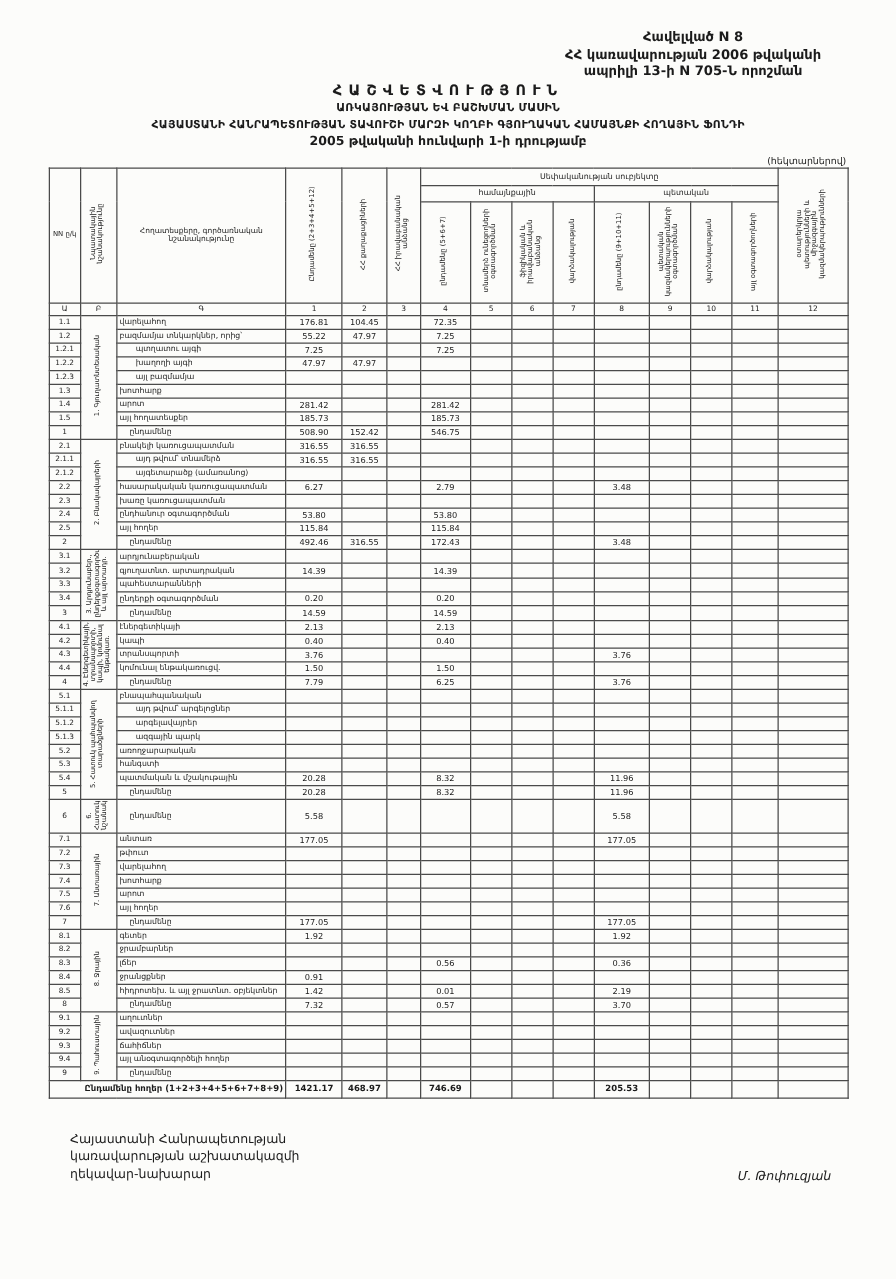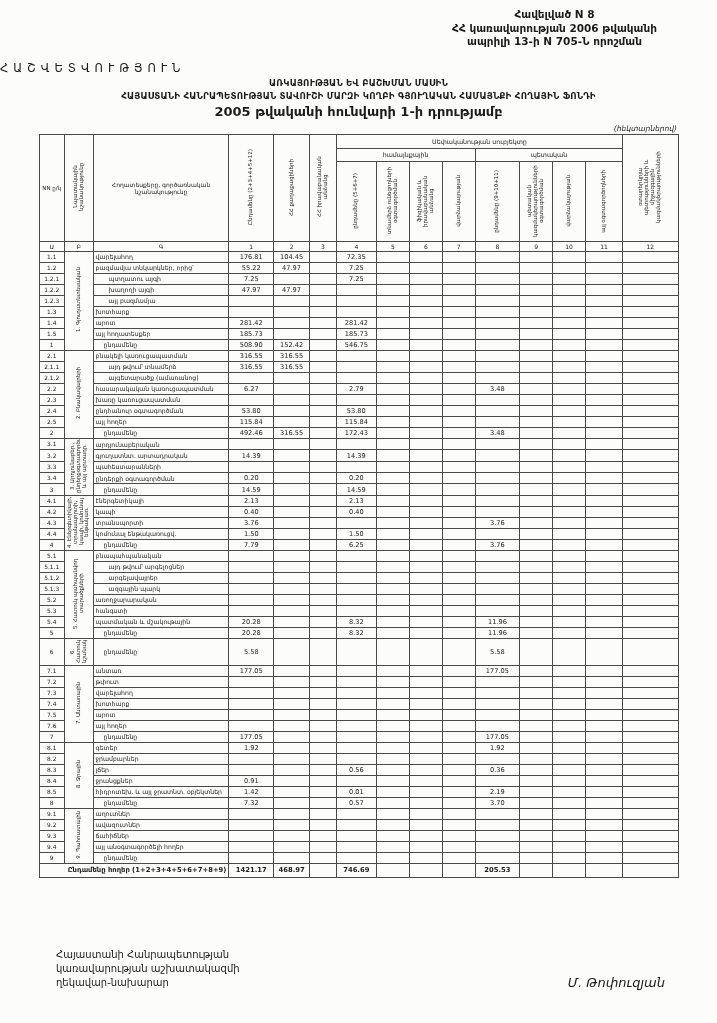--- a/index.html
+++ b/index.html
@@ -4,27 +4,27 @@
 <style>
   * { margin: 0; padding: 0; box-sizing: border-box; }
   html, body { background: #ffffff; }
   body {
     width: 717px; height: 1023px;
     font-family: "DejaVu Sans", sans-serif;
     color: #1b1b1b;
     background: #fcfcfa;
     overflow: hidden;
   }
-  .page { width: 717px; height: 894px; padding-top: 8px; }
+  .page { width: 717px; height: 894px; padding-top: 24px; }
 
   .annex { margin: 0 26px 0 418px; text-align: center; font-weight: bold; font-size: 10.5px; line-height: 1.3; }
-  .title { font-weight: normal; font-size: 11.5px; letter-spacing: 5px; margin-top: 12px; }
+  .title { text-align: center; font-weight: bold; font-size: 11.5px; letter-spacing: 5px; }
   .sub { text-align: center; font-weight: bold; font-size: 8.7px; margin-top: 3px; letter-spacing: 0.2px; }
-  .datesub { text-align: center; font-weight: bold; font-size: 13px; margin-top: 3px; }
-  .units { text-align: right; font-size: 7.5px; font-style: italic; margin: 5px 40px 1px 0; }
+  .datesub { text-align: center; font-weight: bold; font-size: 10px; margin-top: 3px; }
+  .units { text-align: right; font-size: 7.5px; margin: 5px 40px 1px 0; }
 
   table { border-collapse: collapse; table-layout: fixed; margin: 0 auto; width: 640px; }
   td, th { border: 1px solid #4a4a4a; overflow: hidden; font-weight: normal; }
   thead th { font-size: 5.8px; text-align: center; vertical-align: middle; padding: 1px; }
   .hrow1 th.gband { height: 14px; font-size: 6.3px; }
   .hrow2 th { height: 13px; font-size: 6.3px; }
   .hrow3 th { height: 80px; vertical-align: middle; }
   .thsmall { font-size: 5.5px; }
   .thland { font-size: 6px; }
 
@@ -39,22 +39,22 @@
   td.ind { padding-left: 15px; }
   td.totlab { padding-left: 10px; }
   td.val { text-align: center; }
   td.secc { text-align: center; vertical-align: middle; padding: 0; }
   td.secc .vt { font-size: 5.4px; }
   tr.tall td { height: 26px; }
   tr.grand td { font-weight: bold; height: 14px; font-size: 6.8px; }
   td.grandlab { text-align: right; padding-left: 6px; }
 
   .footer { display: flex; justify-content: space-between; align-items: flex-end; margin: 26px 52px 0 56px; }
-  .f-left { font-size: 10px; line-height: 1.4; margin-top: 44px; }
-  .f-sign { font-size: 13px; font-style: italic; }
+  .f-left { font-size: 10px; line-height: 1.4; }
+  .f-sign { font-size: 10px; font-style: italic; }
 </style>
 </head>
 <body>
 
 <div class="page">
 
   <div class="annex">
     <div>Հավելված N 8</div>
     <div>ՀՀ կառավարության 2006 թվականի</div>
     <div>ապրիլի 13-ի N 705-Ն որոշման</div>

